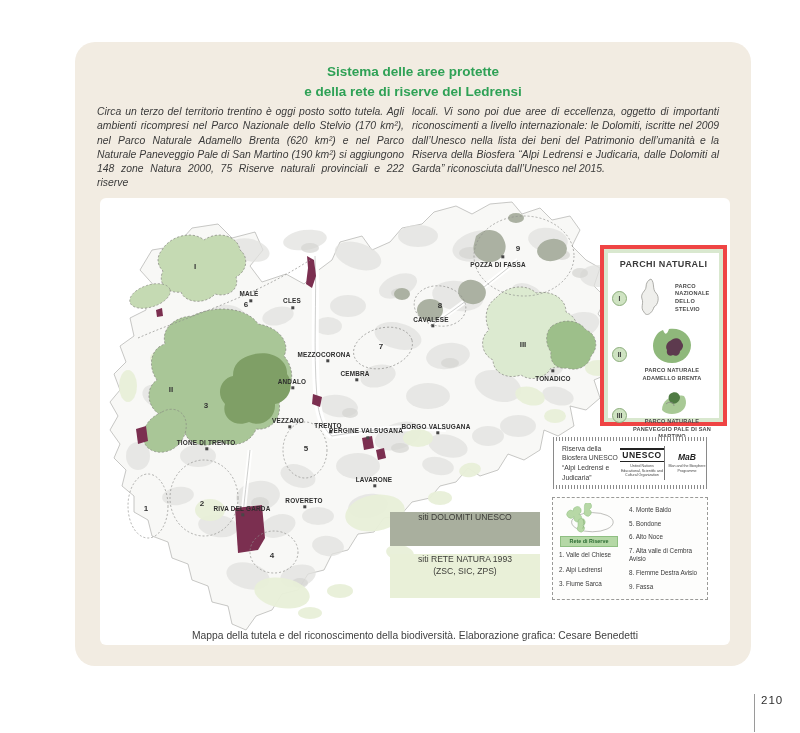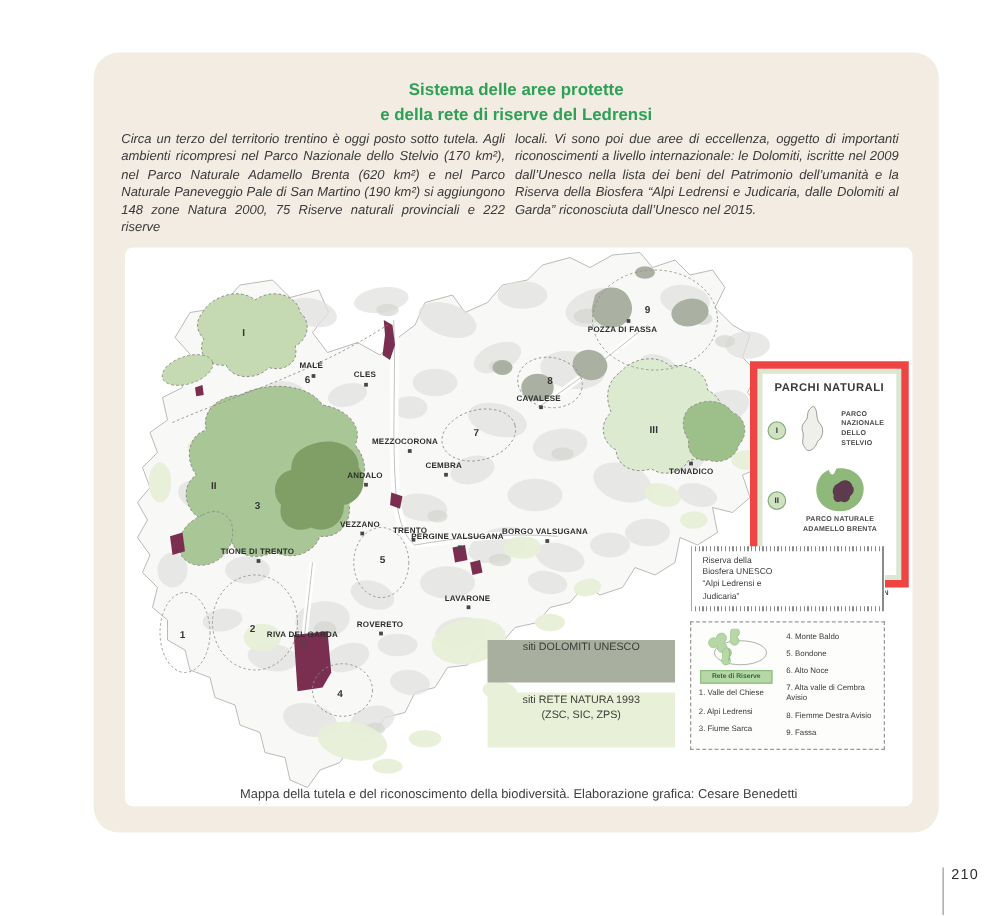--- a/index.html
+++ b/index.html
@@ -9,21 +9,21 @@
   .columns{position:absolute;left:22px;top:63px;width:622px;display:flex;gap:8px;}
   .col{flex:1;font-size:10.4px;font-style:italic;line-height:1.37;text-align:justify;color:#3a3a3a;}
   .map-box{position:absolute;left:25px;top:156px;width:630px;height:447px;background:#ffffff;border-radius:6px;}
   .map-box svg.basemap{position:absolute;left:0;top:0;}
   #map-labels{position:absolute;left:0;top:0;width:630px;height:447px;}
   .map-label{position:absolute;transform:translate(-50%,-50%);font-size:6.4px;font-weight:bold;letter-spacing:.2px;color:#2d2d2d;white-space:nowrap;}
   .town-dot{position:absolute;width:3.4px;height:3.4px;background:#474747;transform:translate(-50%,-50%);}
   .area-marker{position:absolute;transform:translate(-50%,-50%);font-size:8px;font-weight:bold;color:#333;}
   .caption{position:absolute;left:0;right:0;bottom:4px;text-align:center;font-size:10.3px;color:#3f3f3f;}
   
-  .parchi{position:absolute;left:500px;top:47px;width:127px;height:181px;background:#fff;border:6px solid #ef4444;box-shadow:inset 0 0 0 4px #d9e8cf;padding:8px 6px 4px 6px;box-sizing:border-box;margin-top:44px;}
+  .parchi{position:absolute;left:500px;top:47px;width:127px;height:181px;background:#fff;border:4px solid #ef4444;box-shadow:inset 0 0 0 4px #d9e8cf;padding:8px 6px 4px 6px;box-sizing:border-box;}
   .parchi-title{text-align:center;font-size:9px;font-weight:bold;letter-spacing:.4px;color:#3a3a3a;margin-top:2px;}
   .p-item{display:flex;align-items:center;margin-top:8px;}
   .badge{flex:0 0 13px;height:13px;border-radius:50%;background:#cfe3c2;border:1px solid #8cae7c;font-size:6.5px;font-weight:bold;color:#333;display:flex;align-items:center;justify-content:center;margin-left:2px;}
   .p-mid{flex:1;display:flex;flex-direction:column;align-items:center;}
   .p-label{font-size:5.6px;font-weight:bold;color:#4a4a4a;line-height:1.35;letter-spacing:.2px;}
   .p1-label{width:42px;}
   .p-label.center{text-align:center;margin-top:2px;width:86px;}
   
   .bio-outer{position:absolute;left:453px;top:239px;width:155px;height:52px;background:repeating-linear-gradient(90deg,#8a8a8a 0 1px,#ffffff 1px 3px);box-sizing:border-box;}
   .bio-inner{position:absolute;left:3px;top:4px;right:3px;bottom:4px;background:#fff;display:flex;align-items:center;}
@@ -273,20 +273,31 @@
             <path d="M14,14 C17,11 22,12 22,16" fill="none" stroke="#8a8a86" stroke-width="0.8"></path>
           </svg>
           <span class="p-label center">PARCO NATURALE PANEVEGGIO PALE DI SAN MARTINO</span>
         </div>
       </div>
     </div>
 
     <div class="bio-outer">
       <div class="bio-inner">
         <div class="bio-text">Riserva della Biosfera UNESCO “Alpi Ledrensi e Judicaria”</div>
+        <div class="bio-logos">
+          <div class="unesco">
+            <div class="unesco-word">UNESCO</div>
+            <div class="logo-caption">United Nations Educational, Scientific and Cultural Organization</div>
+          </div>
+          <div class="vdiv"></div>
+          <div class="mab">
+            <div class="mab-word">MaB</div>
+            <div class="logo-caption">Man and the Biosphere Programme</div>
+          </div>
+        </div>
       </div>
     </div>
 
     <div class="rete">
       <div class="rete-leftcol">
         <svg width="62" height="40" viewBox="0 0 62 40">
           <ellipse cx="34" cy="24" rx="26" ry="12" fill="none" stroke="#9a9a96" stroke-width="0.8"></ellipse>
           <g fill="#b7d8a6" stroke="#8fbf82" stroke-width="0.6">
             <path d="M10,10 a5,5 0 1,1 7,4 a5,5 0 1,1 -6,3 a5,5 0 1,1 -1,-7 Z"></path>
             <path d="M24,4 a4.5,4.5 0 1,1 6,4 a4.5,4.5 0 1,1 -6,2 Z"></path>

